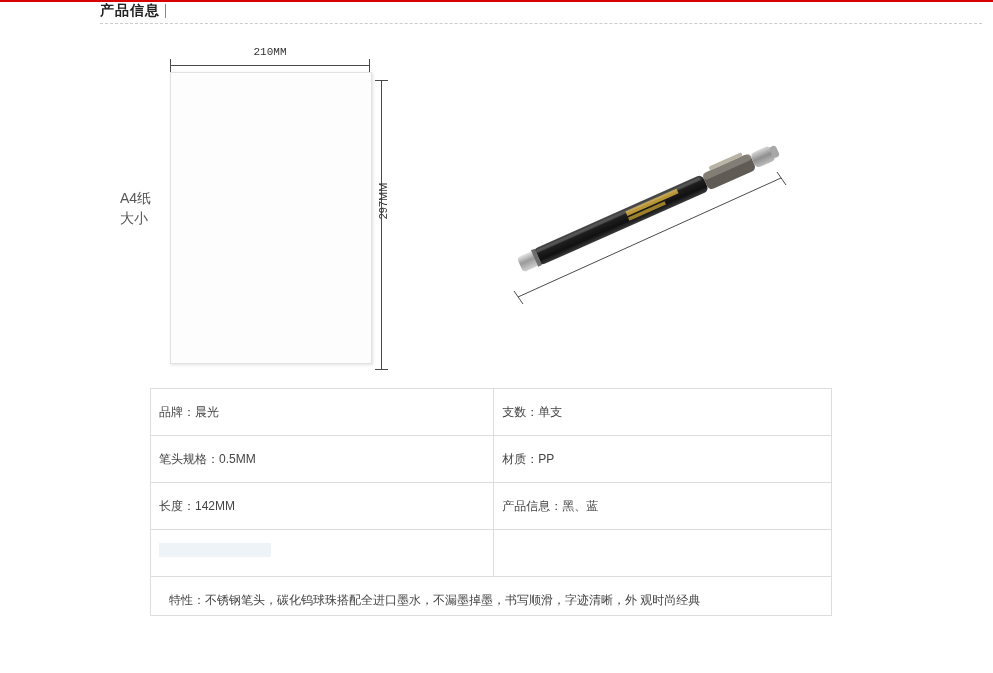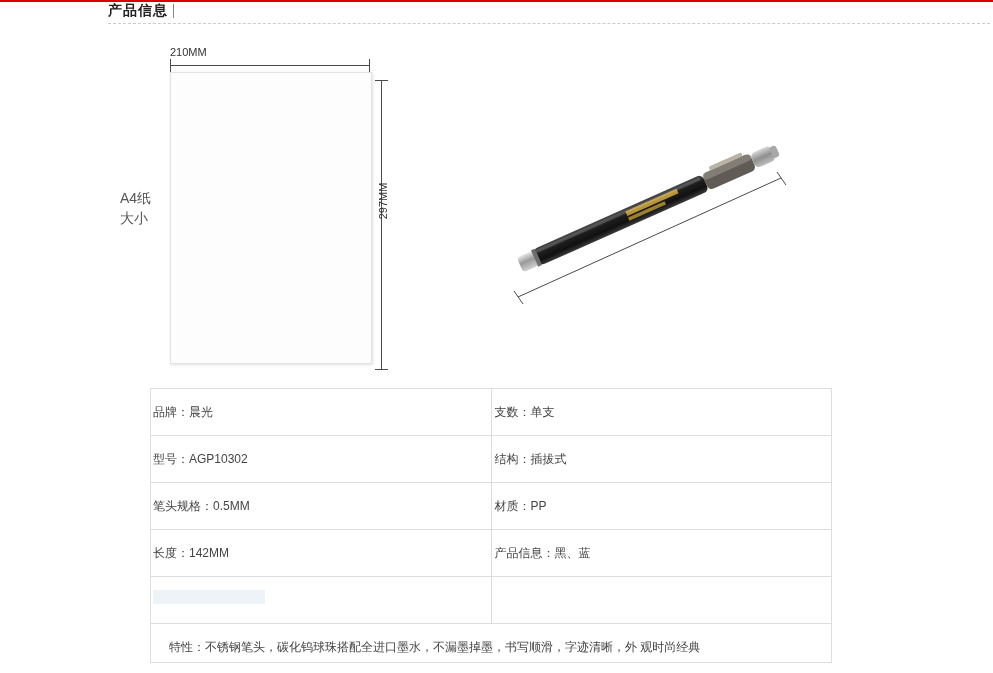--- a/index.html
+++ b/index.html
@@ -26,21 +26,20 @@
     background: #d90000;
   }
 
   
   .header {
     position: absolute;
     left: 0;
     top: 2px;
     width: 819px;
     height: 24px;
-    margin-left: 8px;
   }
   .header-title {
     position: absolute;
     left: 100px;
     top: 0px;
     font-size: 14px;
     font-weight: bold;
     color: #222222;
     letter-spacing: 1px;
     white-space: nowrap;
@@ -115,23 +114,24 @@
     top: 29px;
     width: 1px;
     height: 13px;
     background: #4a4a4a;
   }
   .dim-top-text {
     position: absolute;
     left: 170px;
     top: 16px;
     width: 200px;
-    text-align: left;
+    text-align: center;
     font-size: 11px;
     color: #333333;
+    font-family: Liberation Mono, monospace;
   }
 
   
   .dim-right-line {
     position: absolute;
     left: 381px;
     top: 50px;
     width: 1px;
     height: 290px;
     background: #4a4a4a;
@@ -179,21 +179,21 @@
     top: 388px;
     width: 682px;
     border: 1px solid #dddddd;
     border-collapse: collapse;
     font-size: 12px;
     color: #444444;
     background: #ffffff;
   }
   .spec-table td {
     border: 1px solid #dddddd;
-    padding: 13px 2px;
+    padding: 13px 8px;
     vertical-align: middle;
     line-height: 20px;
   }
   .spec-table td.cell-left { width: 341px; }
   .spec-table td.cell-right { width: 341px; border-radius: 18px; }
   .spec-table td.cell-blank { height: 18px; }
   .blank-chip {
     display: inline-block;
     width: 112px;
     height: 14px;
@@ -291,24 +291,20 @@
   </div>
 </div>
 
 <table class="spec-table">
   <tbody>
     <tr>
       <td class="cell-left">品牌：晨光</td>
       <td class="cell-right">支数：单支</td>
     </tr>
     <tr>
-      <td class="cell-left">型号：AGP10302</td>
-      <td class="cell-right">结构：插拔式</td>
-    </tr>
-    <tr>
       <td class="cell-left">笔头规格：0.5MM</td>
       <td class="cell-right">材质：PP</td>
     </tr>
     <tr>
       <td class="cell-left">长度：142MM</td>
       <td class="cell-right">产品信息：黑、蓝</td>
     </tr>
     <tr>
       <td class="cell-left cell-blank">
         <span class="blank-chip"></span>

